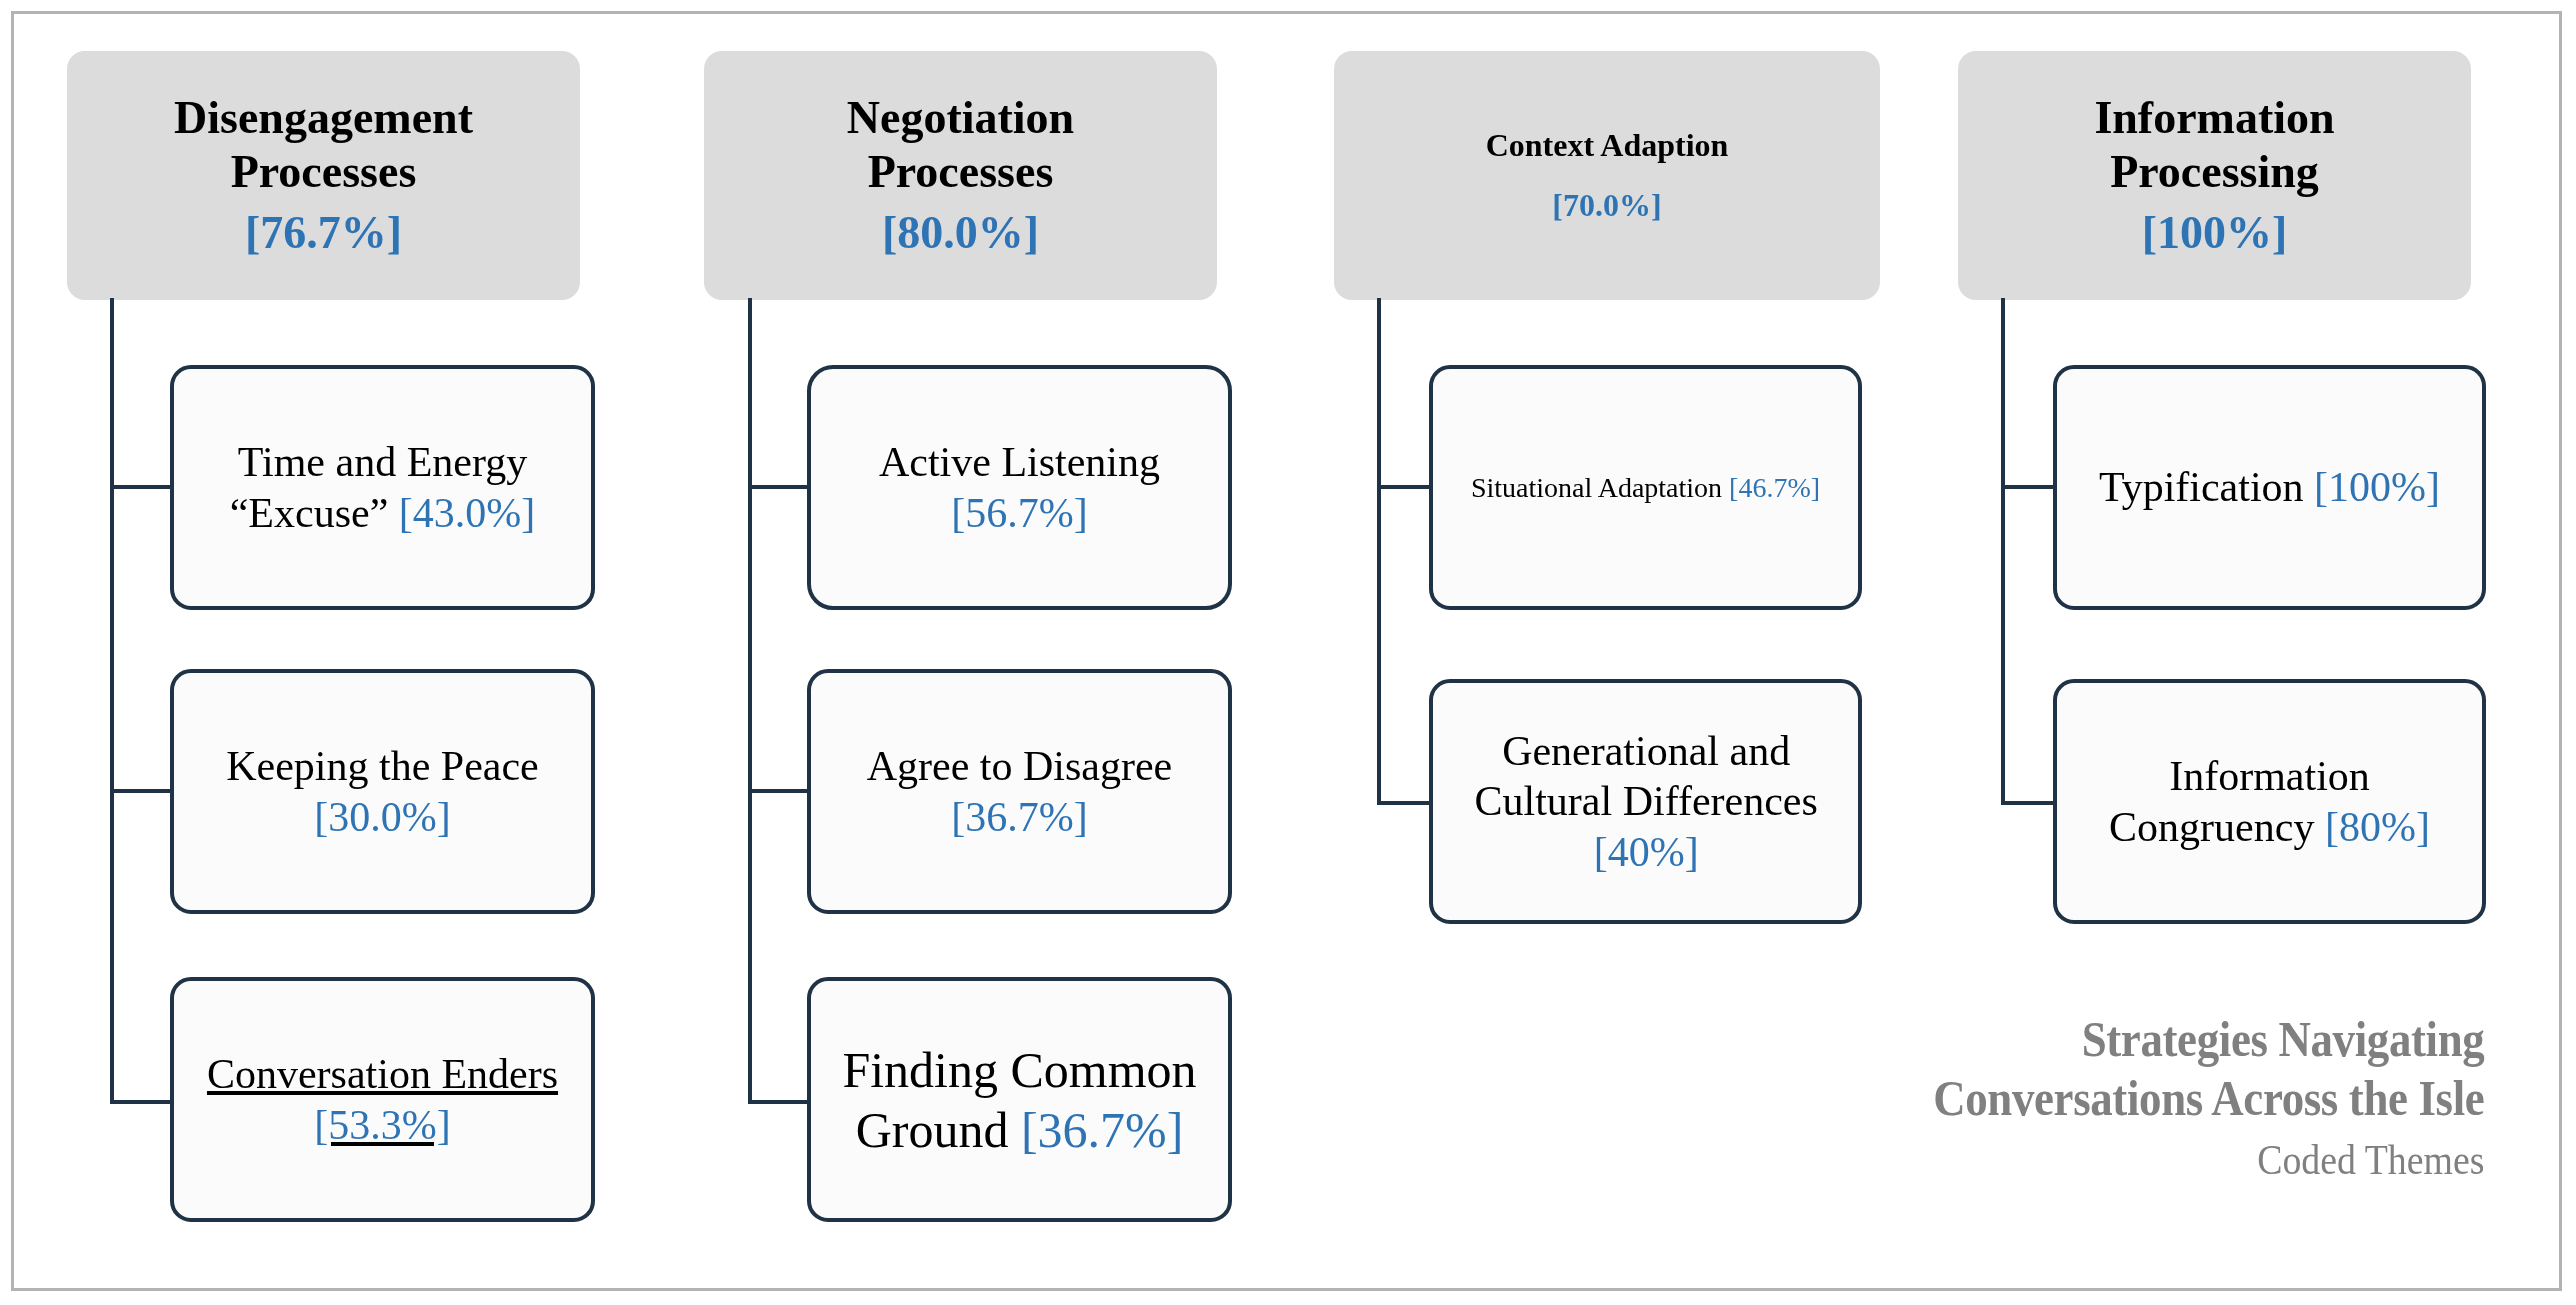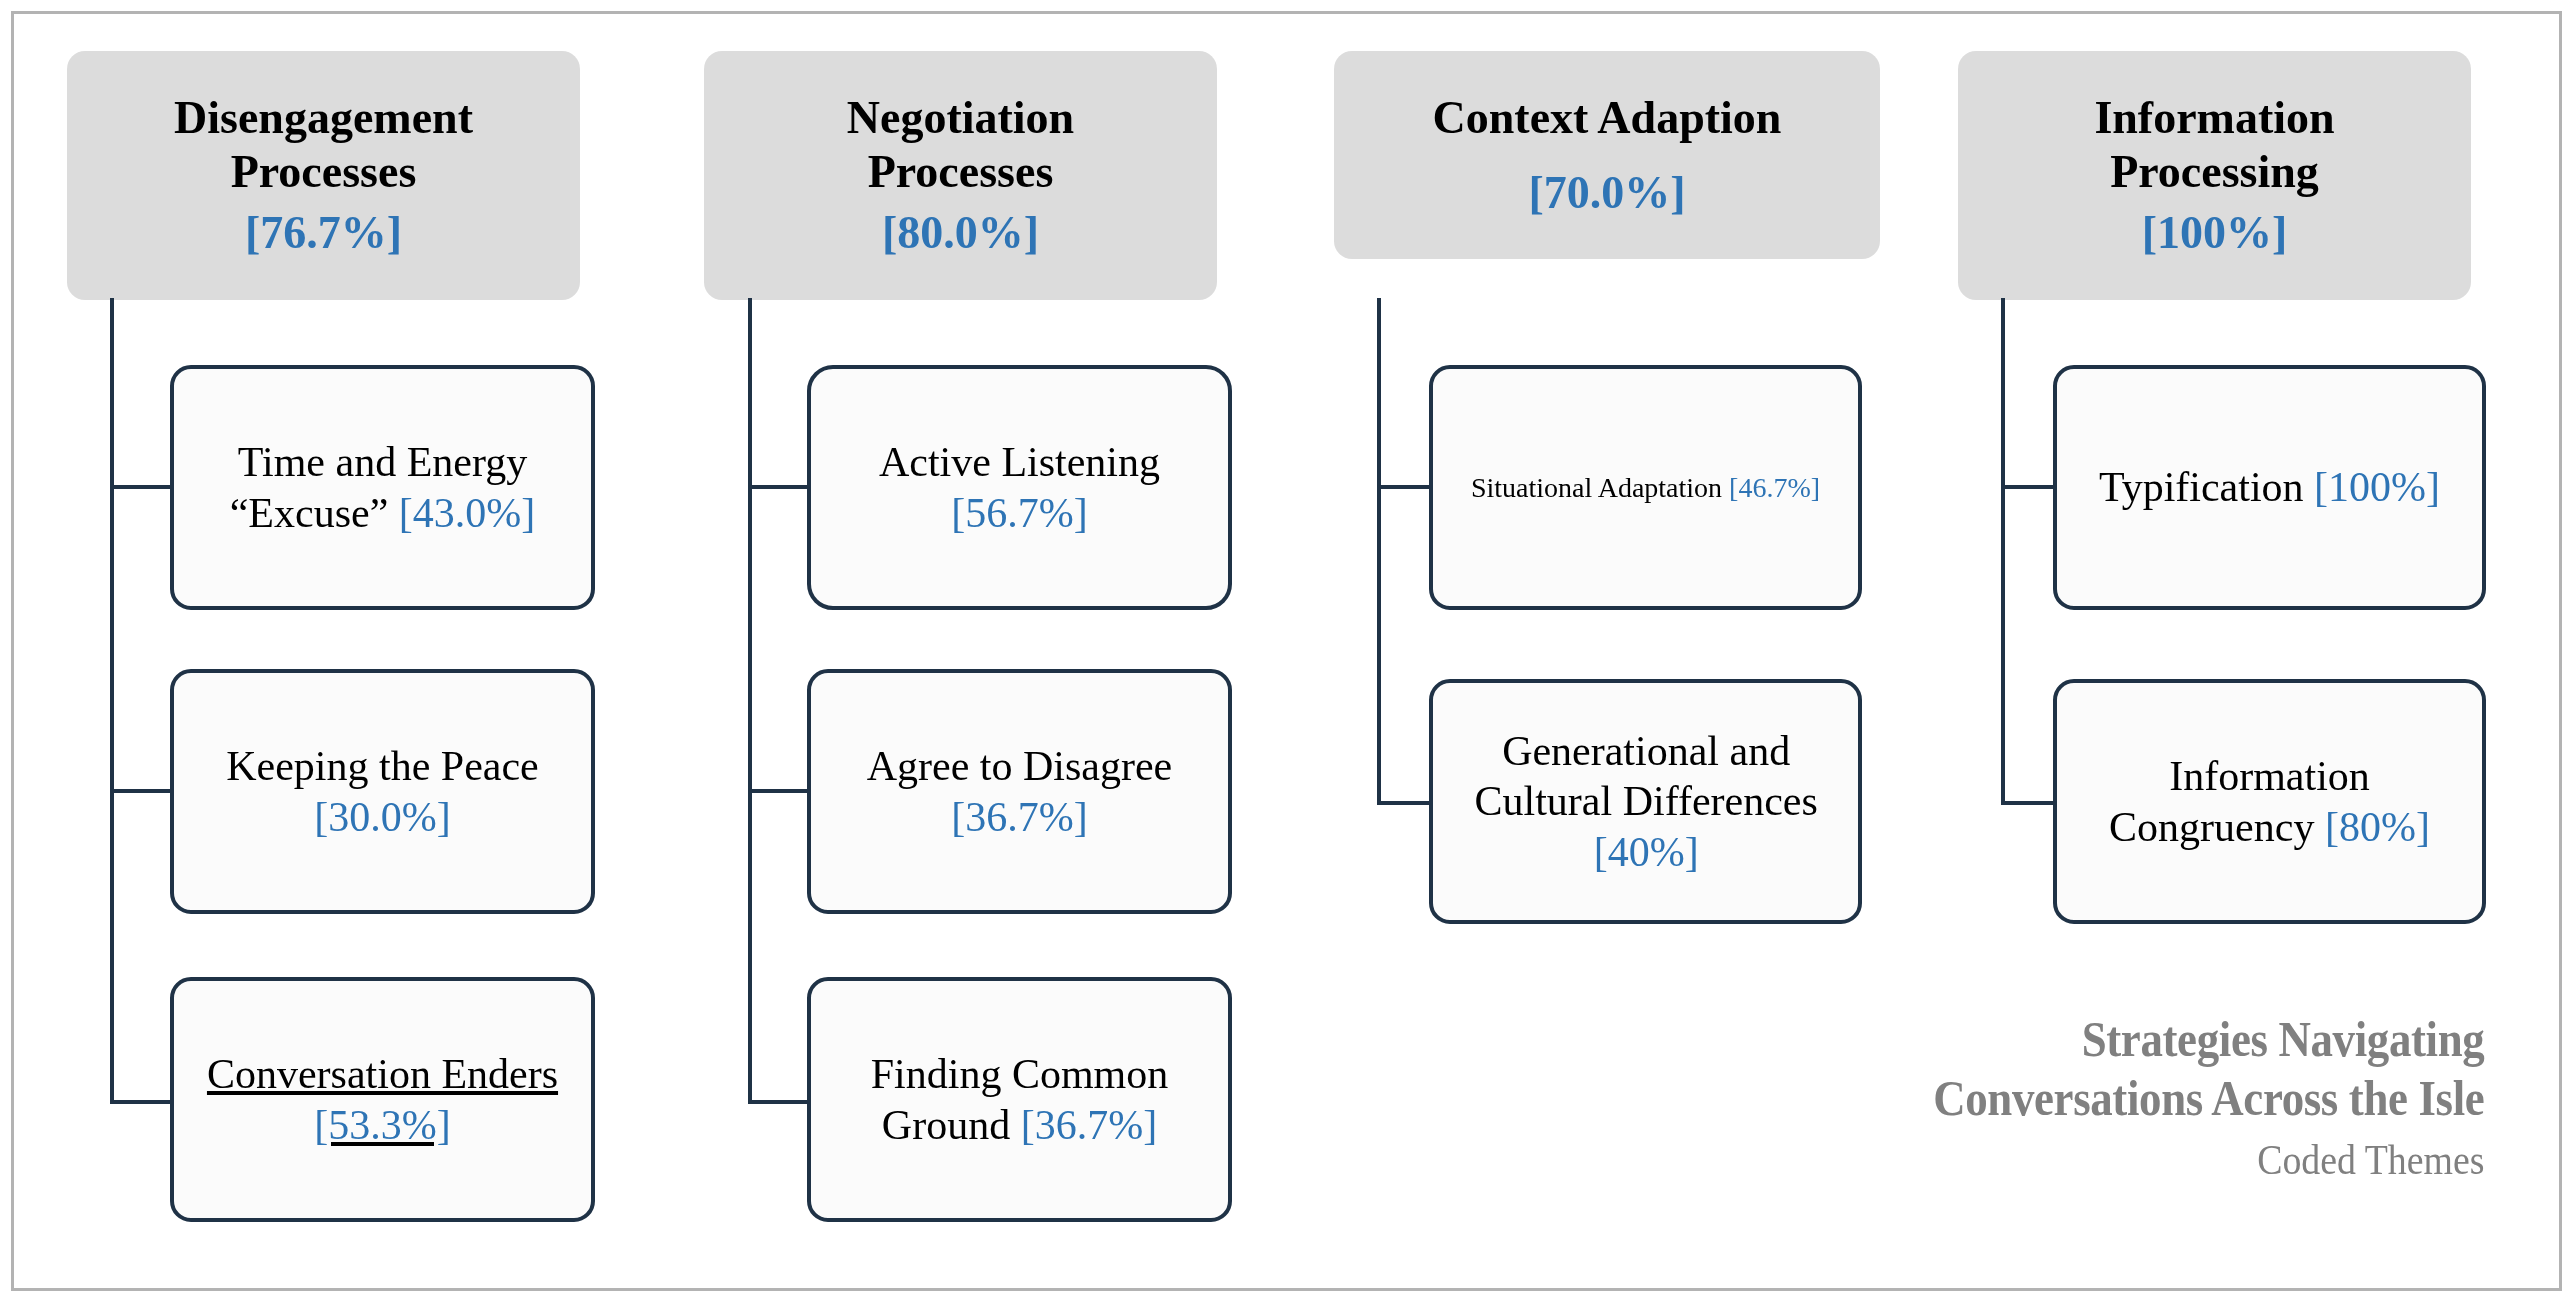--- a/index.html
+++ b/index.html
@@ -140,28 +140,28 @@
     <div class="stub" style="left:748px;top:1100px;width:64px;"></div>
 
     <div class="child" style="left:807px;top:365px;width:425px;height:245px;font-size:42px;border-radius:26px;">
       <span class="txt"><span>Active Listening </span><span class="pct">[56.7%]</span></span>
     </div>
 
     <div class="child" style="left:807px;top:669px;width:425px;height:245px;font-size:42px;">
       <span class="txt"><span>Agree to Disagree </span><span class="pct">[36.7%]</span></span>
     </div>
 
-    <div class="child" style="left:807px;top:977px;width:425px;height:245px;font-size:42px;">
+    <div class="child" style="left:807px;top:977px;width:425px;height:245px;font-size:50px;">
       <span class="txt"><span>Finding Common Ground </span><span class="pct">[36.7%]</span></span>
     </div>
   </div>
 
   <div class="col">
 
-    <div class="hdr" style="left:1334px;top:51px;width:546px;height:208px;font-size:46px;gap:14px;">
+    <div class="hdr" style="left:1334px;top:51px;width:546px;height:249px;font-size:32px;gap:14px;">
       <span class="t">Context Adaption</span>
       <span class="pct">[70.0%]</span>
     </div>
 
     <div class="trunk" style="left:1377px;top:298px;height:507px;"></div>
     <div class="stub" style="left:1377px;top:485px;width:64px;"></div>
     <div class="stub" style="left:1377px;top:801px;width:64px;"></div>
 
     <div class="child" style="left:1429px;top:365px;width:433px;height:245px;font-size:28px;">
       <span class="txt"><span>Situational Adaptation </span><span class="pct">[46.7%]</span></span>

